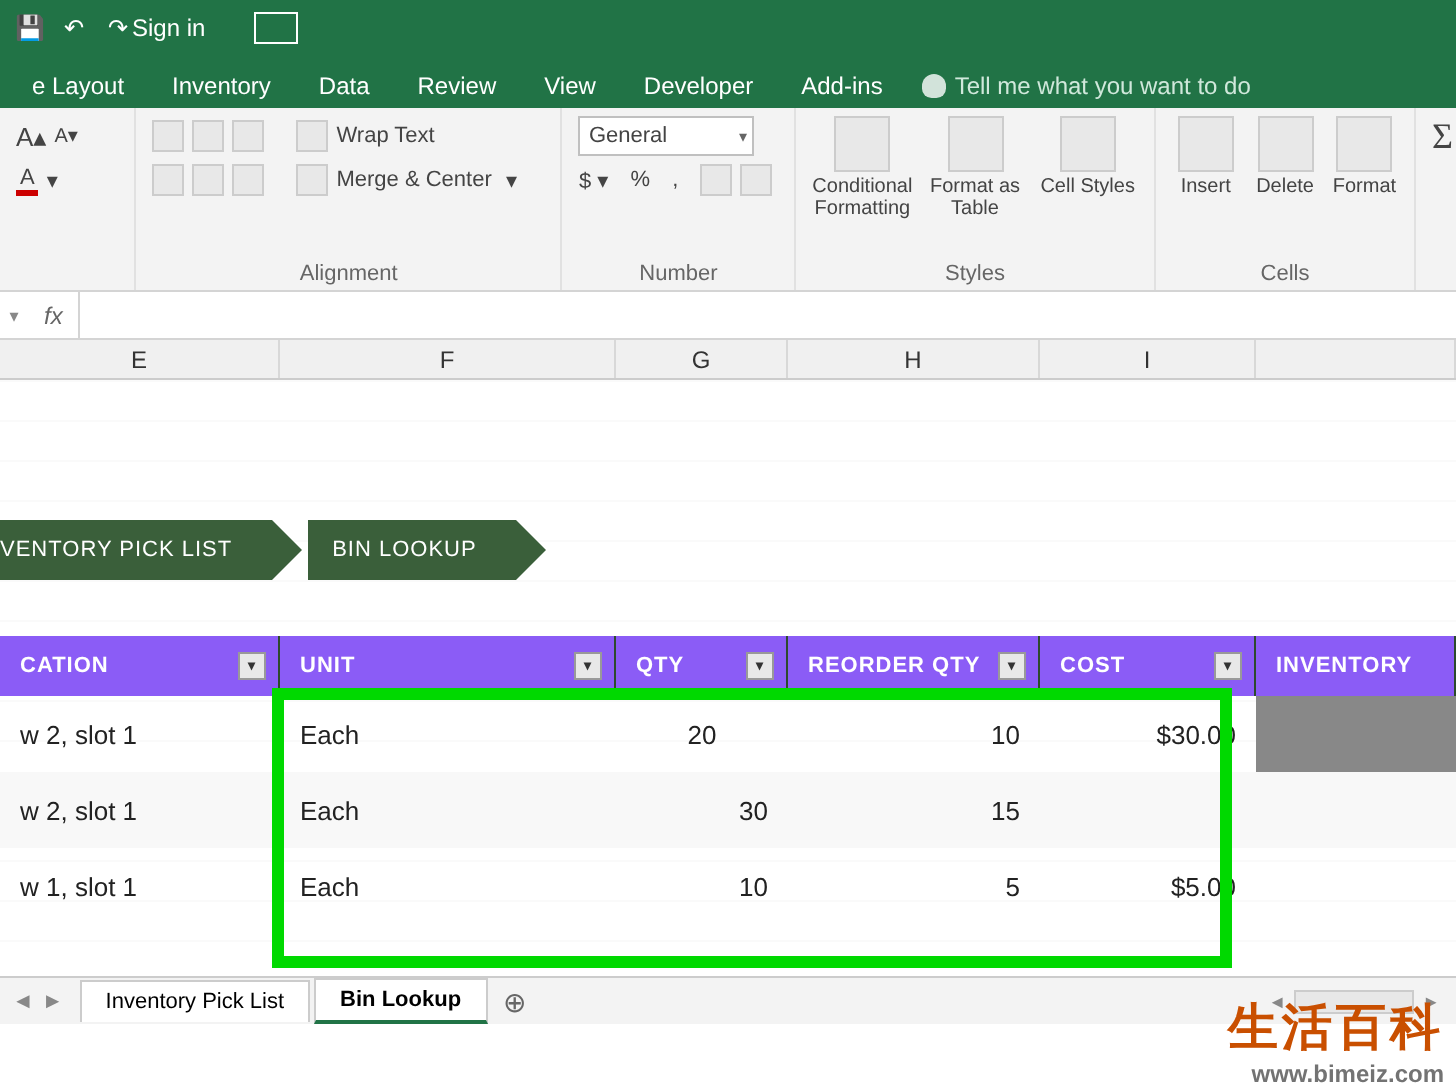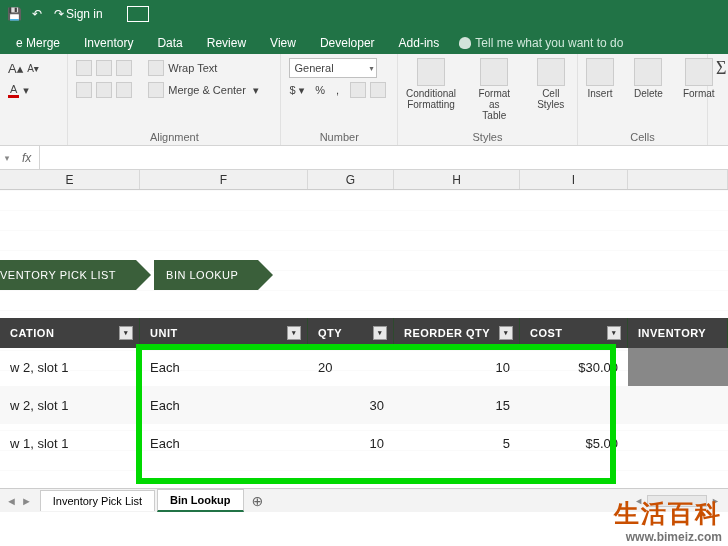--- a/index.html
+++ b/index.html
@@ -16,21 +16,21 @@
 
 .ribbon-tabs { height: 26px; background: #217346; color: #fff; display: flex; align-items: flex-end; font-size: 12px; padding-left: 4px; }
 .ribbon-tabs .tab { padding: 4px 12px; cursor: pointer; }
 .ribbon-tabs .tellme { display: flex; align-items: center; gap: 4px; padding: 4px 8px; color: #d0e8db; font-size: 12px; }
 .ribbon-tabs .bulb { width: 12px; height: 12px; border-radius: 50% 50% 40% 40%; background: #fff; opacity: .8; }
 
 
 .ribbon { height: 92px; background: #f3f3f3; border-bottom: 1px solid #d4d4d4; display: flex; font-size: 11px; color: #444; }
 .ribbon .group { border-right: 1px solid #e1e1e1; padding: 4px 8px 2px 8px; display: flex; flex-direction: column; justify-content: space-between; }
 .ribbon .group .label { text-align: center; font-size: 11px; color: #666; padding-top: 2px; }
-.ribbon .btns { display: flex; gap: 20px; align-items: flex-start; }
+.ribbon .btns { display: flex; gap: 6px; align-items: flex-start; }
 .ribbon .bigbtn { display: flex; flex-direction: column; align-items: center; gap: 2px; width: 56px; font-size: 10px; text-align: center; line-height: 1.1; }
 .ribbon .bigbtn .ico { width: 28px; height: 28px; background: #e8e8e8; border: 1px solid #ccc; }
 .ribbon .rows { display: flex; flex-direction: column; gap: 2px; }
 .ribbon .row { display: flex; align-items: center; gap: 4px; height: 20px; }
 .ribbon .smico { width: 16px; height: 16px; background: #e8e8e8; border: 1px solid #ccc; }
 .ribbon .combo { height: 20px; border: 1px solid #c0c0c0; background: #fff; padding: 0 16px 0 4px; position: relative; font-size: 11px; display: inline-flex; align-items: center; }
 .ribbon .combo::after { content: "▾"; position: absolute; right: 3px; font-size: 8px; color: #666; }
 .ribbon .grp-font .row span.A { font-size: 13px; }
 .ribbon .grp-font .row span.a { font-size: 10px; }
 .sigma { font-size: 18px; font-family: "Times New Roman", serif; }
@@ -49,21 +49,21 @@
 .sheet { position: relative; height: 300px; background: #fff; }
 .sheet .gridlines { position: absolute; inset: 0; background-image: linear-gradient(#eee 1px, transparent 1px); background-size: 100% 20px; opacity: .3; }
 
 
 .banners { position: absolute; top: 70px; left: 0; display: flex; gap: 18px; align-items: center; }
 .banner { height: 30px; background: #3a5f3a; color: #fff; font-size: 11px; font-weight: 400; letter-spacing: .5px; display: flex; align-items: center; padding: 0 20px 0 12px; position: relative; }
 .banner::after { content: ""; position: absolute; right: -15px; top: 0; border-left: 15px solid #3a5f3a; border-top: 15px solid transparent; border-bottom: 15px solid transparent; }
 .banner.cut { padding-left: 0; }
 
 
-.thead { position: absolute; top: 128px; left: 0; right: 0; height: 30px; background: #404040; color: #fff; display: flex; font-size: 11px; font-weight: 600; letter-spacing: .5px; }
+.thead { position: absolute; top: 128px; left: 0; right: 0; height: 30px; background: #8b5cf6; color: #fff; display: flex; font-size: 11px; font-weight: 600; letter-spacing: .5px; }
 .thead .th { display: flex; align-items: center; justify-content: space-between; padding: 0 6px 0 10px; border-right: 1px solid #2d4a2d; }
 .thead .th .filt { width: 14px; height: 14px; background: #e8e8e8; border: 1px solid #999; display: inline-flex; align-items: center; justify-content: center; font-size: 7px; color: #333; }
 
 
 .tbody-wrap { position: absolute; top: 158px; left: 0; right: 0; }
 .tbody-wrap .tr { height: 38px; display: flex; align-items: center; font-size: 13px; color: #222; }
 .tbody-wrap .tr.alt { background: #f8f8f8; }
 .tbody-wrap .td { padding: 0 10px; }
 .inv-cell { background: #888; height: 38px; }
 
@@ -94,21 +94,21 @@
     <span>↶</span>
     <span>↷</span>
   </div>
   <div class="right">
     <span>Sign in</span>
     <span class="box"></span>
   </div>
 </div>
 
 <div class="ribbon-tabs">
-  <div class="tab">e Merge</div>
+  <div class="tab">e Layout</div>
   <div class="tab">Inventory</div>
   <div class="tab">Data</div>
   <div class="tab">Review</div>
   <div class="tab">View</div>
   <div class="tab">Developer</div>
   <div class="tab">Add-ins</div>
   <div class="tellme">
     <span class="bulb"></span>
     <span>Tell me what you want to do</span>
   </div>
@@ -256,21 +256,21 @@
       </div>
     <div class="th" style="flex:1">
         <span>INVENTORY</span>
       </div>
   </div>
 
   <div class="tbody-wrap">
     <div class="tr">
       <div class="td" style="width:140px">w 2, slot 1</div>
       <div class="td" style="width:168px">Each</div>
-      <div class="td" style="width:86px;text-align:left">20</div>
+      <div class="td" style="width:86px;text-align:center">20</div>
       <div class="td" style="width:126px;text-align:right">10</div>
       <div class="td" style="width:108px;text-align:right">$30.00</div>
       <div class="td inv-cell" style="flex:1"></div>
     </div>
     <div class="tr alt">
       <div class="td" style="width:140px">w 2, slot 1</div>
       <div class="td" style="width:168px">Each</div>
       <div class="td" style="width:86px;text-align:right">30</div>
       <div class="td" style="width:126px;text-align:right">15</div>
       <div class="td" style="flex:1"></div>

